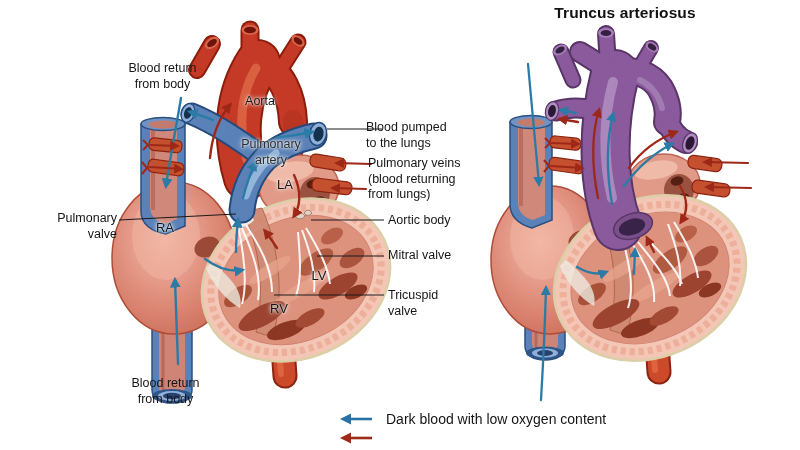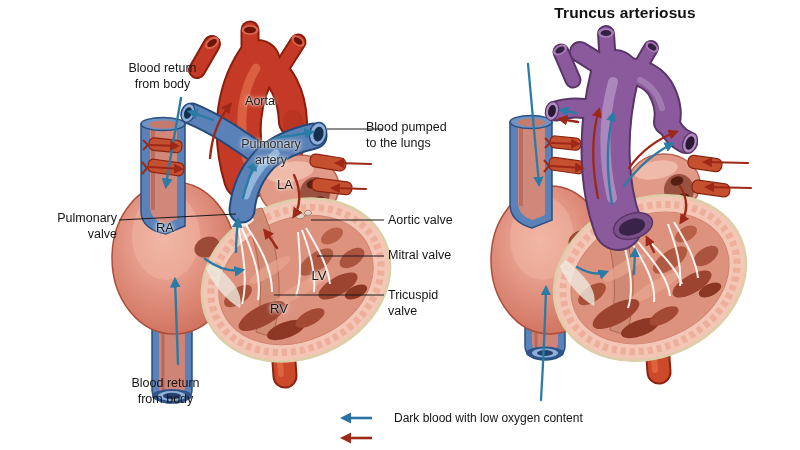--- a/index.html
+++ b/index.html
@@ -15,21 +15,21 @@
   .lbl.center{text-align:center;}
   .lbl.right{text-align:right;}
   .title{
     position:absolute;font-size:15.5px;font-weight:700;color:#121212;
     text-align:center;white-space:pre-line;letter-spacing:.1px;
   }
   .on-art{
     text-shadow:0 0 2px rgba(255,255,255,.95),0 0 4px rgba(255,255,255,.8),0 0 6px rgba(255,255,255,.6);
   }
   .legend-row{
-    position:absolute;display:flex;align-items:center;gap:22px;font-size:12px;color:#141414;
+    position:absolute;display:flex;align-items:center;gap:14px;font-size:14px;color:#141414;
   }
   .legend-row svg{display:block;flex:0 0 auto;}
 </style>
 </head>
 <body>
 
 <div class="stage">
 
   <svg class="art" width="800" height="450" viewBox="0 0 800 450" aria-hidden="true">
     <defs>
@@ -339,21 +339,24 @@
   <div class="title" style="left:515px;top:4px;width:220px;">Truncus arteriosus</div>
 
   <div class="lbl center" style="left:100px;top:61px;width:125px;">Blood return
 from body</div>
   <div class="lbl right" style="left:35px;top:211px;width:82px;">Pulmonary
 valve</div>
   <div class="lbl center" style="left:103px;top:376px;width:125px;">Blood return
 from body</div>
   <div class="lbl" style="left:366px;top:120px;width:130px;">Blood pumped
 to the lungs</div>
-  <div class="lbl" style="left:388px;top:213px;width:110px;">Aortic valve</div>
+  <div class="lbl" style="left:368px;top:156px;width:140px;">Pulmonary veins
+(blood returning
+from lungs)</div>
+  <div class="lbl" style="left:388px;top:213px;width:110px;">Aortic body</div>
   <div class="lbl" style="left:388px;top:248px;width:110px;">Mitral valve</div>
   <div class="lbl" style="left:388px;top:288px;width:100px;">Tricuspid
 valve</div>
 
   <div class="lbl center on-art" style="left:230px;top:94px;width:60px;text-align:center;">Aorta</div>
   <div class="lbl center on-art" style="left:231px;top:137px;width:80px;color:#2c2c2c;">Pulmonary
 artery</div>
   <div class="lbl center on-art" style="left:272px;top:177px;width:26px;font-size:13px;">LA</div>
   <div class="lbl center on-art" style="left:150px;top:220px;width:30px;font-size:13px;">RA</div>
   <div class="lbl center on-art" style="left:306px;top:268px;width:26px;font-size:13px;">LV</div>

